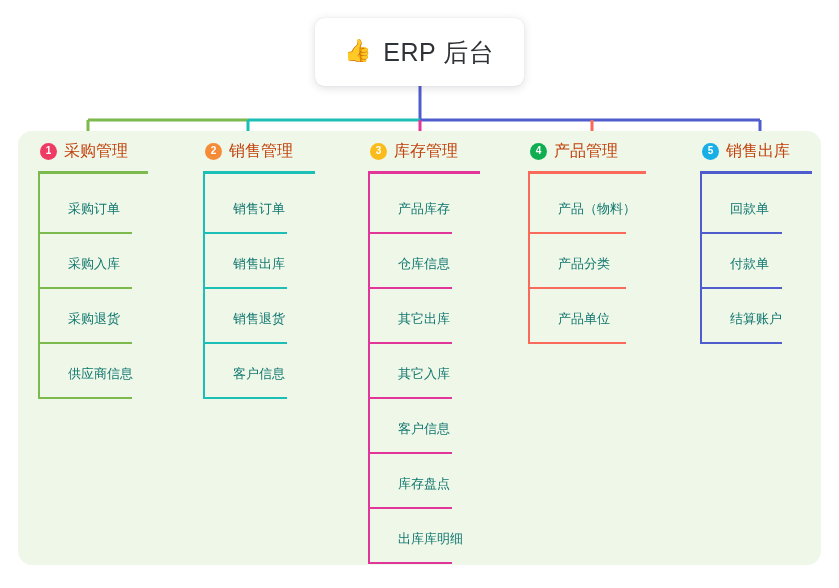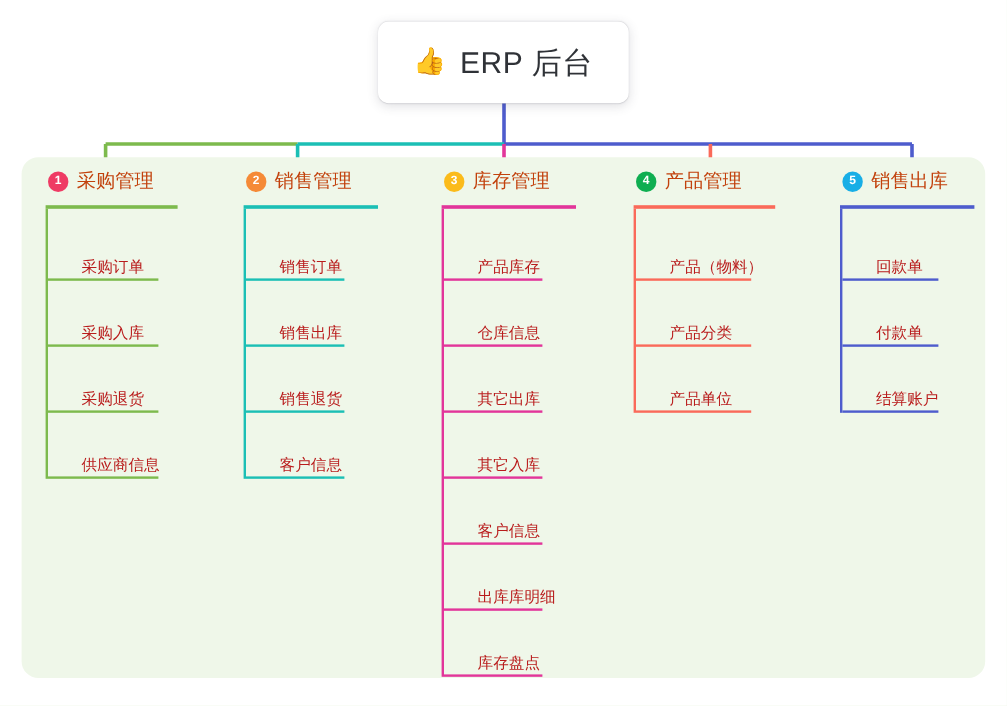--- a/index.html
+++ b/index.html
@@ -81,23 +81,23 @@
     left:0;
     width:2px;
   }
   .items{position:absolute;left:0;top:48px;width:100%;}
   .item{
     position:relative;
     height:55px;
   }
   .item-label{
     position:absolute;
-    left:30px;bottom:2px;
+    left:30px;bottom:16px;
     font-size:13px;
-    color:#b91c1c;
+    color:#0f766e;
     white-space:nowrap;
   }
   .item-rule{
     position:absolute;
     left:2px;bottom:0;
     height:2px;
   }
 </style>
 </head>
 <body>
@@ -199,25 +199,25 @@
             </div>
             <div class="item">
               <span class="item-label">其它入库</span>
               <div class="item-rule" style="width: 82px; background: rgb(226, 53, 154);"></div>
             </div>
             <div class="item">
               <span class="item-label">客户信息</span>
               <div class="item-rule" style="width: 82px; background: rgb(226, 53, 154);"></div>
             </div>
             <div class="item">
+              <span class="item-label">库存盘点</span>
+              <div class="item-rule" style="width: 82px; background: rgb(226, 53, 154);"></div>
+            </div>
+            <div class="item">
               <span class="item-label">出库库明细</span>
-              <div class="item-rule" style="width: 82px; background: rgb(226, 53, 154);"></div>
-            </div>
-            <div class="item">
-              <span class="item-label">库存盘点</span>
               <div class="item-rule" style="width: 82px; background: rgb(226, 53, 154);"></div>
             </div>
           </div>
         </div>
         <div class="col" style="left: 510px;">
           <div class="col-head">
             <span class="badge" style="background: rgb(15, 174, 81);">4</span>
             <span class="head-label">产品管理</span>
           </div>
           <div class="head-rule" style="width: 118px; background: rgb(250, 106, 90);"></div>

